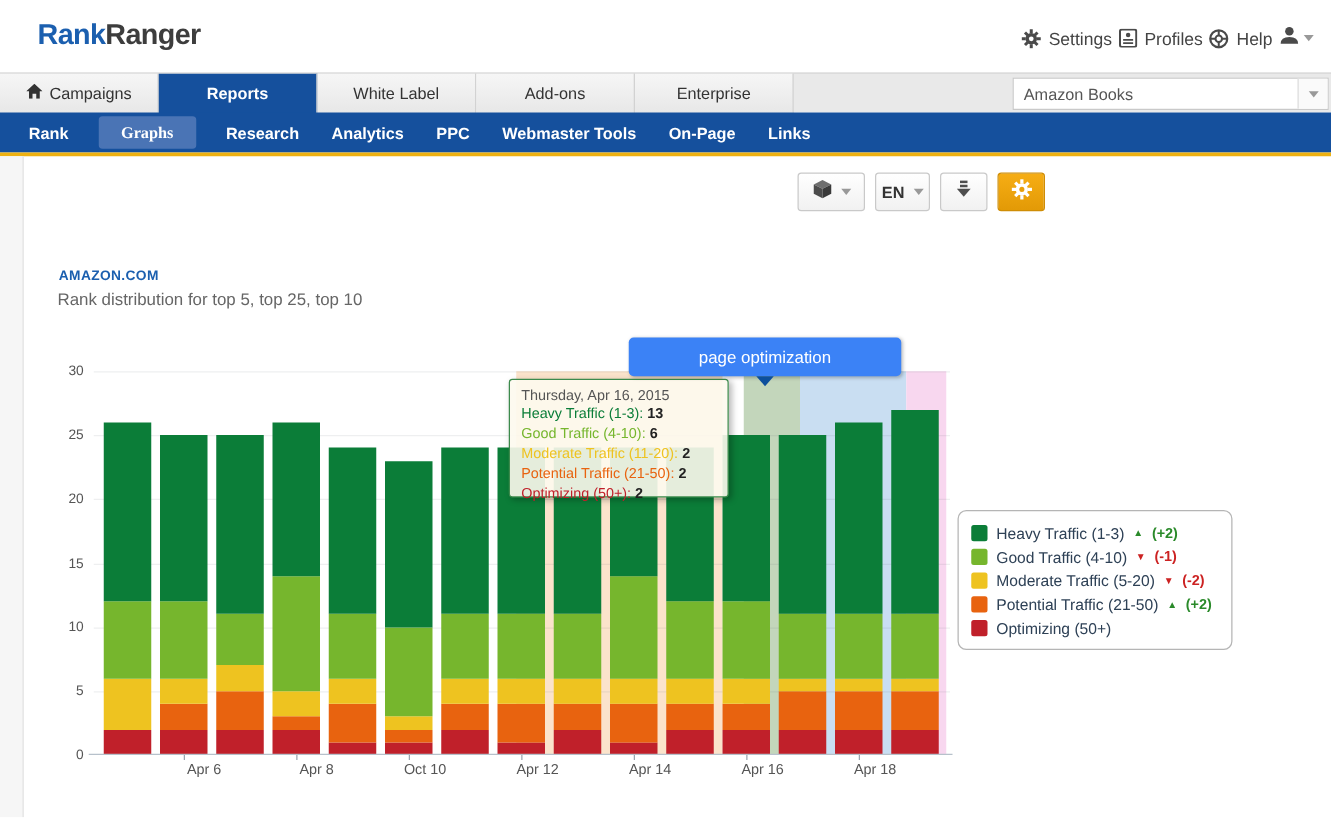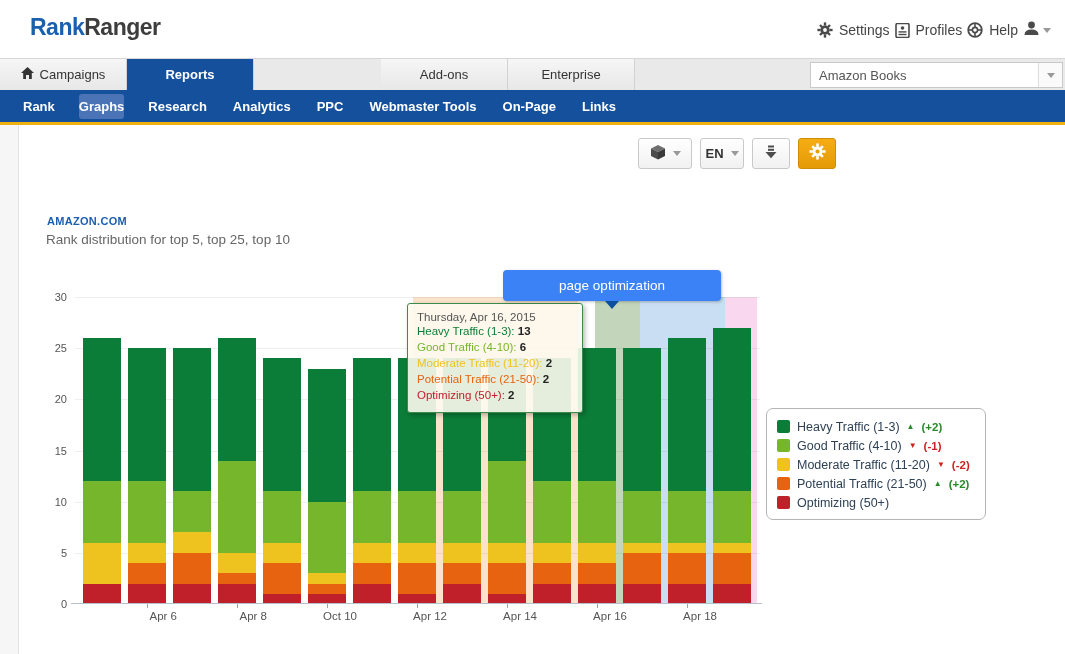--- a/index.html
+++ b/index.html
@@ -25,21 +25,21 @@
   .tab.active { background:#15509d; color:#fff; font-weight:bold; }
   .campaign-select { position:absolute; left:810px; top:3px; width:253px; height:26px; background:#fff; border:1px solid #c9c9c9; cursor:pointer; }
   .campaign-select .val { position:absolute; left:8px; top:5px; font-size:13px; color:#555; }
   .campaign-select .caret-cell { position:absolute; right:0; top:0; width:24px; height:24px; background:#fafafa; border-left:1px solid #ddd; }
   .caret { width:0; height:0; border-left:4px solid transparent; border-right:4px solid transparent; border-top:5px solid #999; }
   .caret-cell .caret { position:absolute; left:8px; top:10px; }
 
   
   .subnav { position:absolute; left:0; top:90px; width:1065px; height:32px; background:#15509d; display:flex; align-items:center; padding-left:21px; gap:22px; }
   .subnav-item { color:#fff; font-size:13px; font-weight:bold; padding:5px 2px; cursor:pointer; white-space:nowrap; }
-  .subnav-item.active { background:#4a74b5; border-radius:3px; padding:5px 0; }
+  .subnav-item.active { background:#4a74b5; border-radius:3px; padding:5px 18px;font-family:Liberation Serif, serif; }
   .goldline { position:absolute; left:0; top:122px; width:1065px; height:3px; background:#eeb111; }
 
   
   .leftstrip { position:absolute; left:0; top:125px; width:19px; height:529px; background:#f6f6f6; border-right:1px solid #e2e2e2; }
   .page-title { position:absolute; left:45px; top:139px; font-size:17px; font-weight:bold; color:#1d1d2b; }
 
   
   .toolbar { position:absolute; left:638px; top:138px; display:flex; gap:8px; }
   .tbtn { height:31px; background:linear-gradient(#ffffff,#f1f1f1); border:1px solid #c9c9c9; border-radius:3px;
           display:flex; align-items:center; justify-content:center; gap:7px; cursor:pointer; }
@@ -65,21 +65,21 @@
 
   
   .legend { position:absolute; left:766px; top:408px; width:220px; background:#fff; border:1px solid #b5b5b5; border-radius:7px; padding:8px 10px 7px 10px; }
   .legend-row { display:flex; align-items:center; gap:7px; height:19px; cursor:pointer; }
   .swatch { width:13px; height:13px; border-radius:2px; flex:none; }
   .lg-label { font-size:12.5px; color:#2e4156; white-space:nowrap; }
   .lg-arrow { font-size:8px; }
   .lg-delta { font-size:11.5px; font-weight:bold; }
 
   
-  .chart-tip { position:absolute; left:407px; top:303px; width:176px; height:110px; background:rgba(253,250,238,0.90);
+  .chart-tip { position:absolute; left:407px; top:303px; width:176px; height:95px; background:rgba(253,250,238,0.90);
                border:1px solid #3c8a4c; border-radius:3px; box-shadow:2px 2px 5px rgba(0,0,0,0.28); padding:7px 9px; }
   .tip-title { font-size:11.5px; color:#555; margin-bottom:2px; }
   .tip-row { font-size:11.5px; height:16px; white-space:nowrap; }
   .tip-val { color:#222; font-weight:bold; }
 
   
   .callout { position:absolute; left:503px; top:270px; width:218px; height:31px; background:#0d4f9c; border-radius:4px;
              color:#fff; font-size:13.5px; display:flex; align-items:center; justify-content:center; cursor:pointer;
              box-shadow:1px 1px 3px rgba(0,0,0,0.25); }
   .callout-pointer { position:absolute; left:102px; top:31px; width:0; height:0;
@@ -154,20 +154,23 @@
     <div class="tab" style="left:0">
       <span class="tab-inner">
           <span><svg width="13" height="12" viewBox="0 0 13 12">
               <path d="M6.5 0 L13 6 L10.8 6 L10.8 12 L8 12 L8 8 L5 8 L5 12 L2.2 12 L2.2 6 L0 6 Z" fill="#333"></path>
             </svg></span>
           <span>Campaigns</span>
         </span>
     </div>
     <div class="tab active" style="left: 127px; background: rgb(21, 80, 157);"><span class="tab-inner">
           <span>Reports</span>
+        </span></div>
+    <div class="tab" style="left:254px"><span class="tab-inner">
+          <span>White Label</span>
         </span></div>
     <div class="tab" style="left:381px"><span class="tab-inner">
           <span>Add-ons</span>
         </span></div>
     <div class="tab" style="left:508px"><span class="tab-inner">
           <span>Enterprise</span>
         </span></div>
     <div class="campaign-select">
       <span class="val">Amazon Books</span>
       <span class="caret-cell">
@@ -361,21 +364,21 @@
       <span class="lg-delta" style="color: rgb(42, 138, 42);">(+2)</span>
     </div>
     <div class="legend-row">
       <span class="swatch" style="background: rgb(118, 182, 45);"></span>
       <span class="lg-label">Good Traffic (4-10)</span>
       <span class="lg-arrow" style="color: rgb(204, 34, 34);">▼</span>
       <span class="lg-delta" style="color: rgb(204, 34, 34);">(-1)</span>
     </div>
     <div class="legend-row">
       <span class="swatch" style="background: rgb(238, 195, 32);"></span>
-      <span class="lg-label">Moderate Traffic (11-20)</span>
+      <span class="lg-label">Moderate Traffic (5-20)</span>
       <span class="lg-arrow" style="color: rgb(204, 34, 34);">▼</span>
       <span class="lg-delta" style="color: rgb(204, 34, 34);">(-2)</span>
     </div>
     <div class="legend-row">
       <span class="swatch" style="background: rgb(232, 99, 15);"></span>
       <span class="lg-label">Potential Traffic (21-50)</span>
       <span class="lg-arrow" style="color: rgb(42, 138, 42);">▲</span>
       <span class="lg-delta" style="color: rgb(42, 138, 42);">(+2)</span>
     </div>
     <div class="legend-row">

